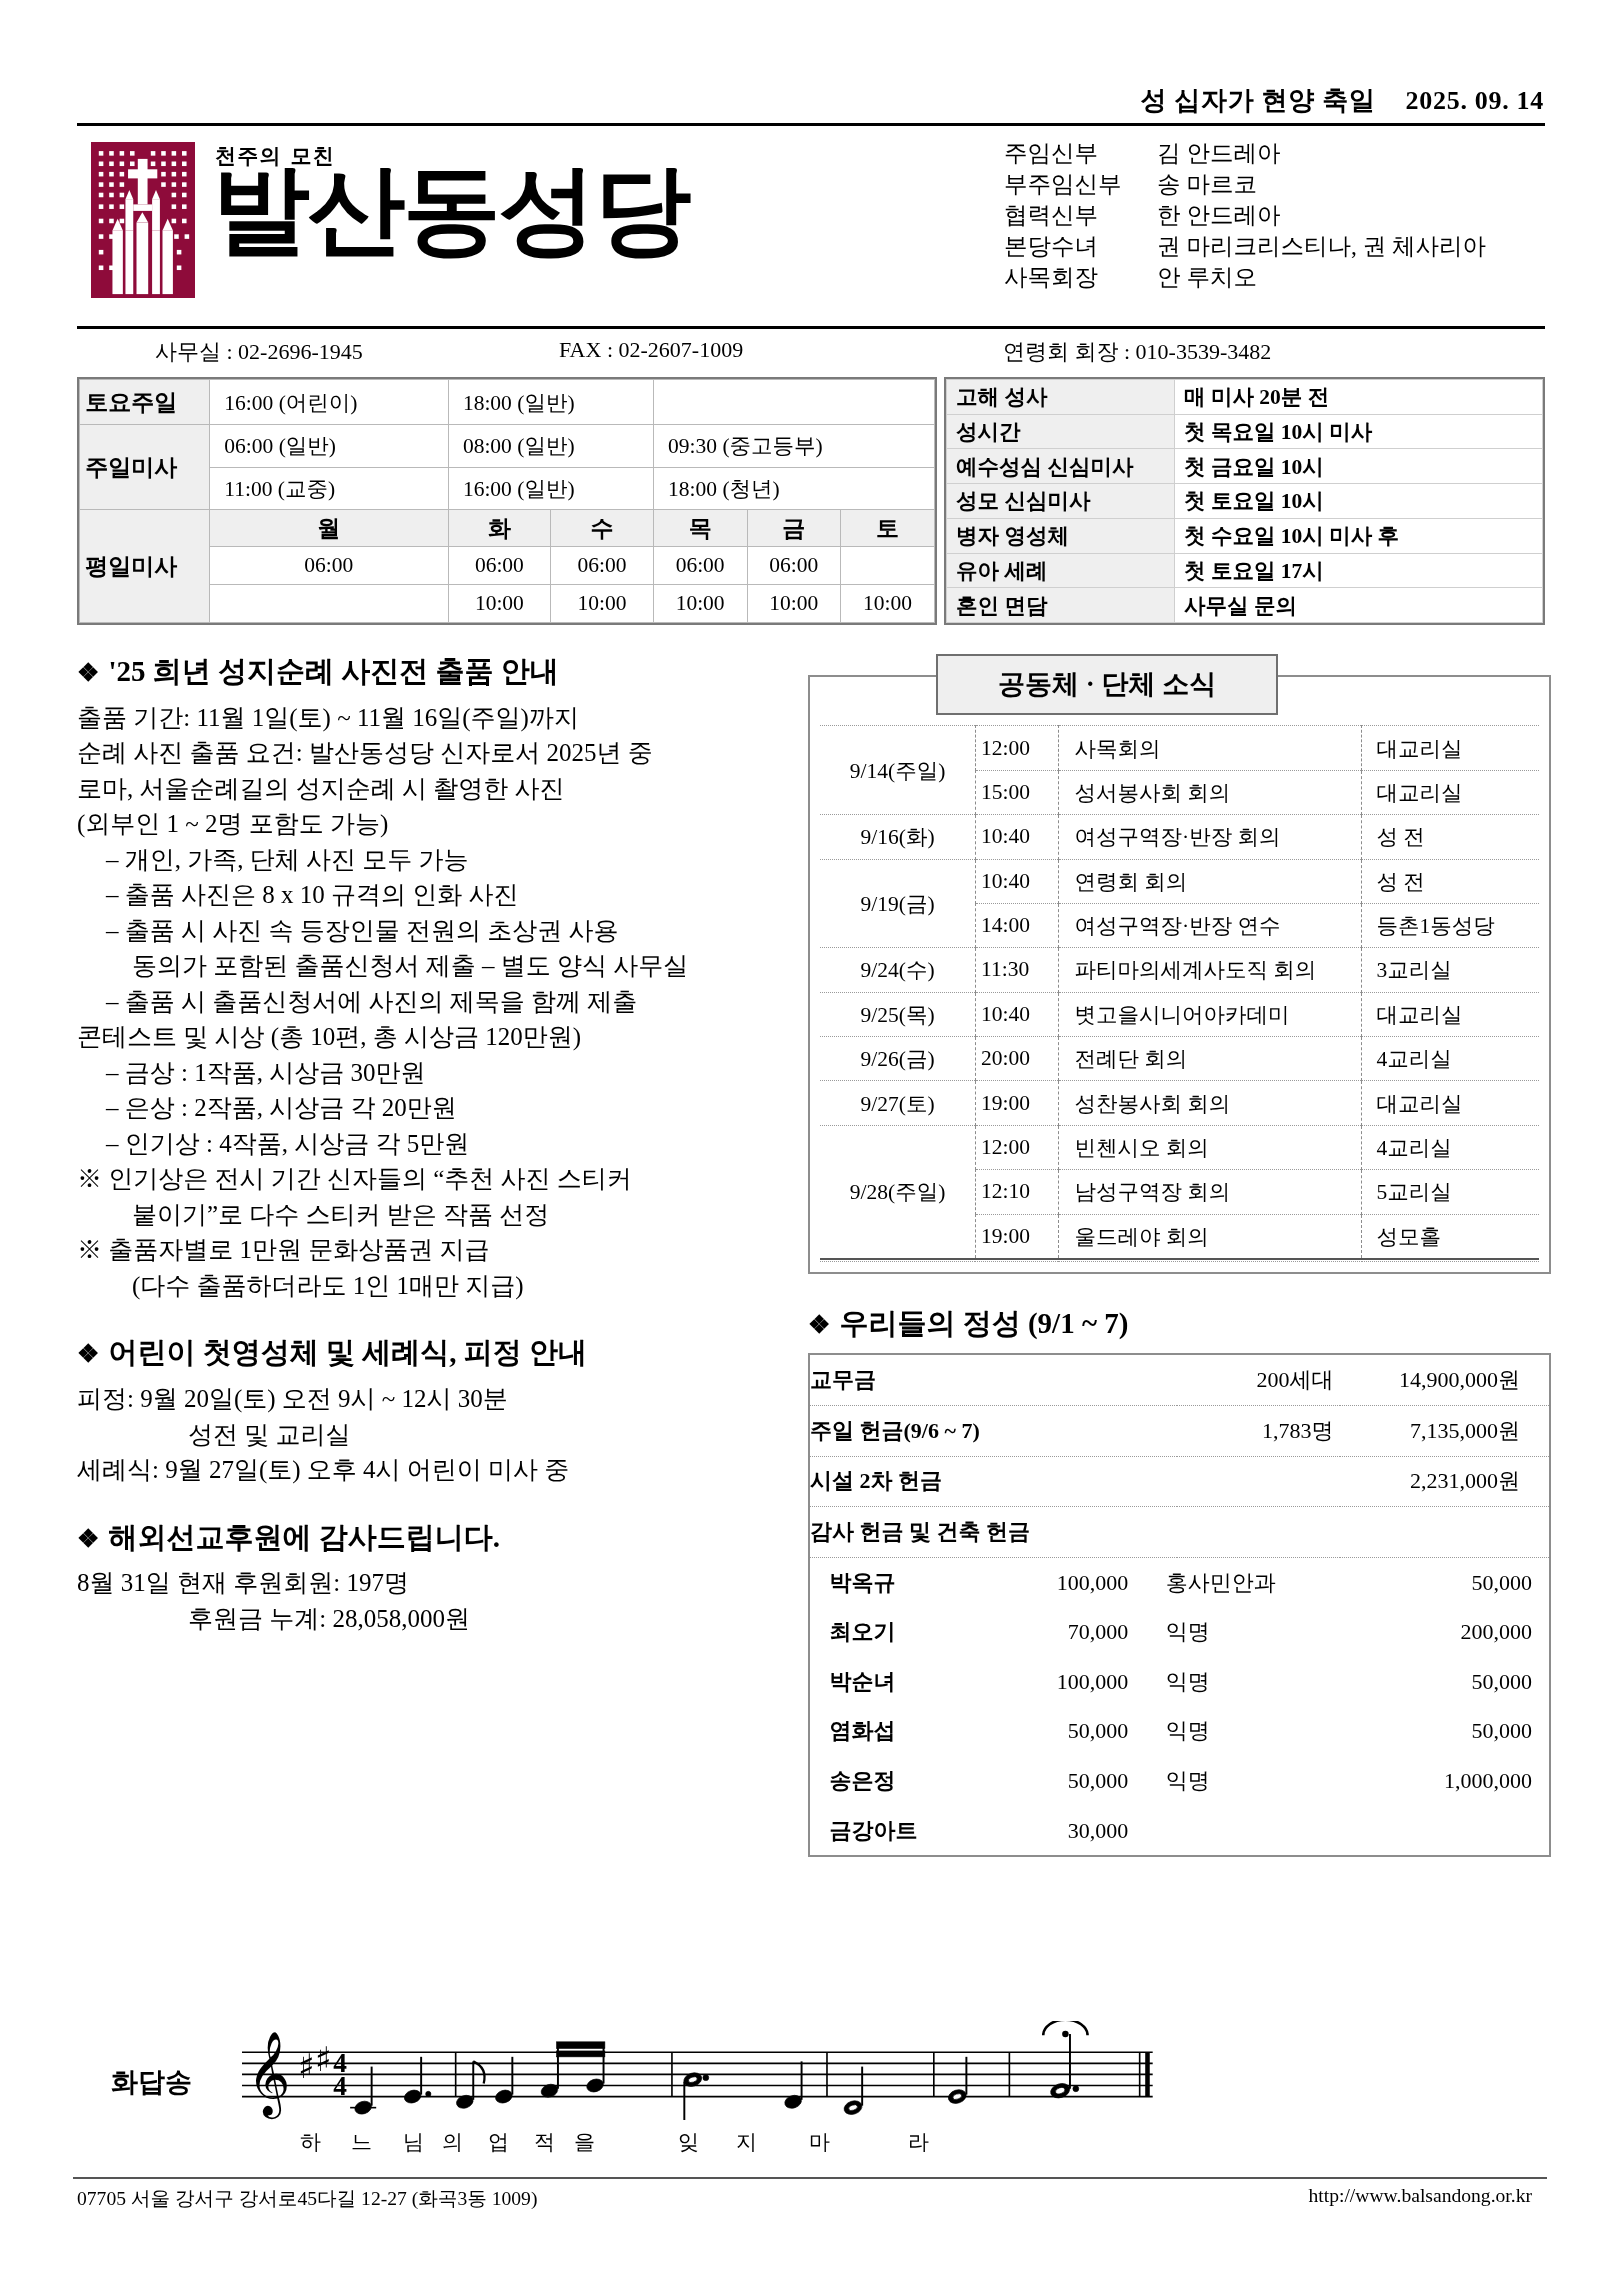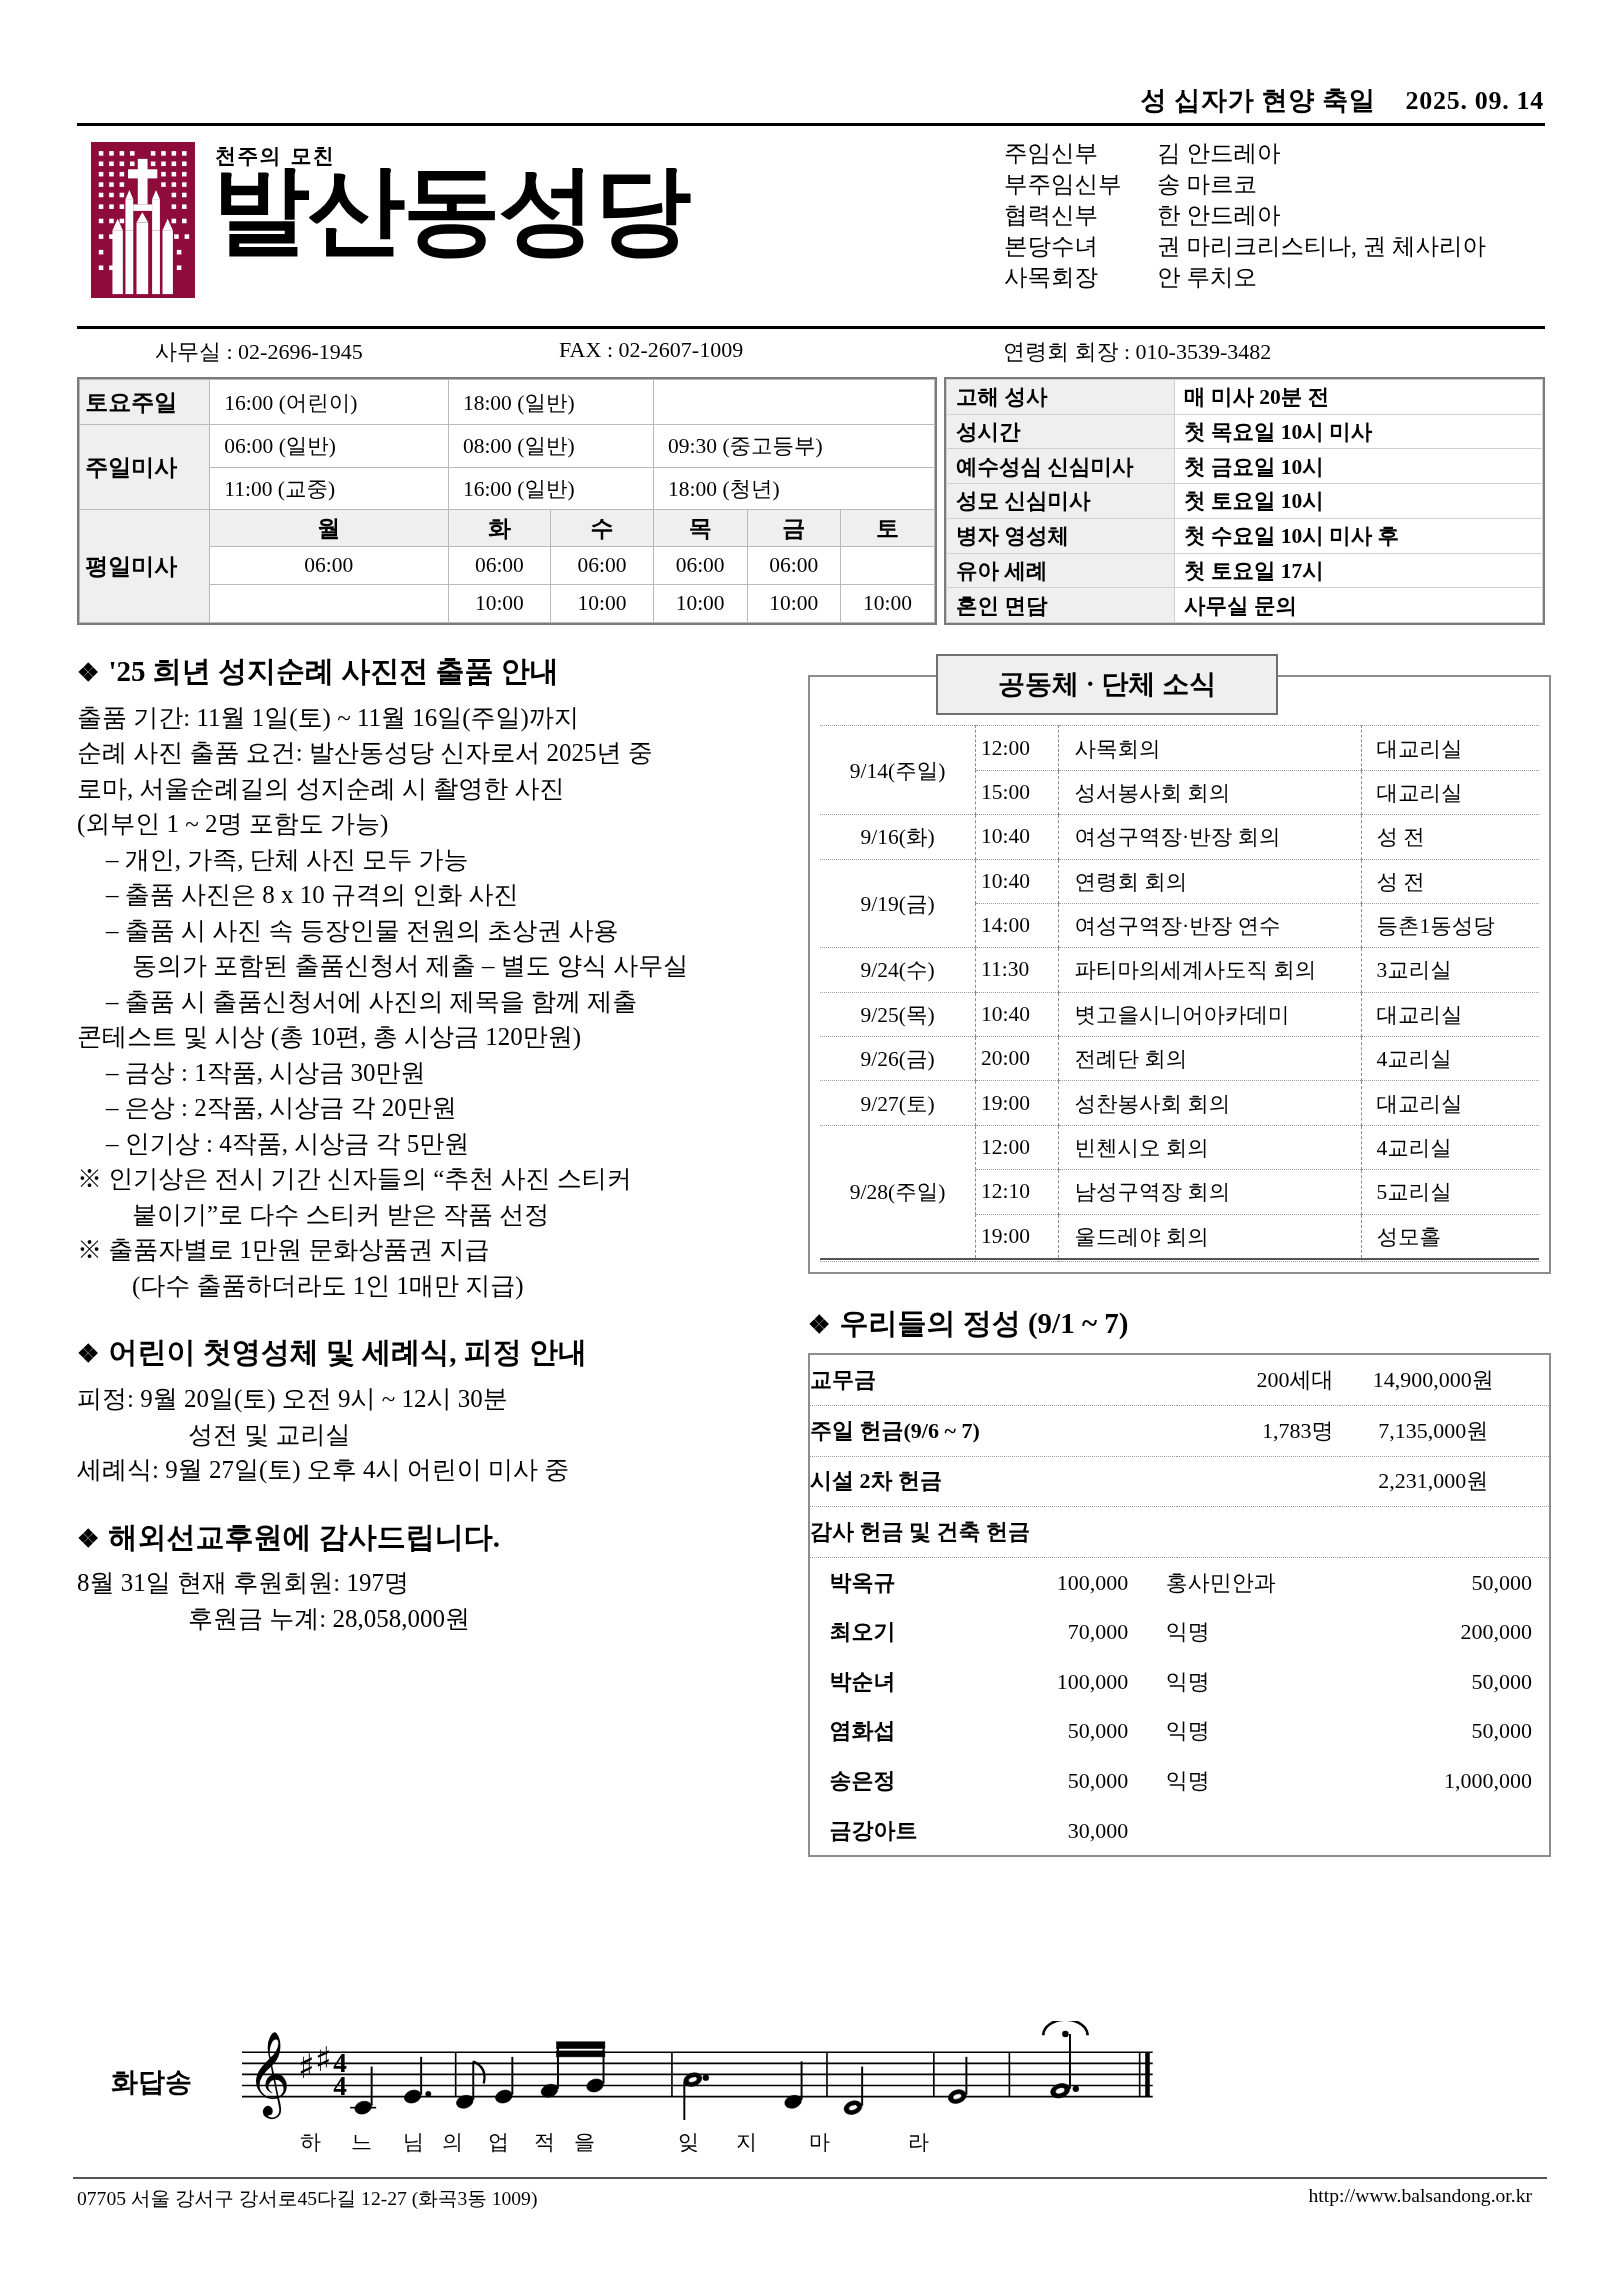--- a/index.html
+++ b/index.html
@@ -119,21 +119,21 @@
   .comm-box td.pl   { width:177px; padding-left:14.3px; }
   .comm-box tr.last td { border-bottom:none; }
   .comm-box .botrule { border-top:2.6px solid #555; height:2.6px; padding:0; }
 
   
   .off-box { border:2px solid #8d8d8d; background:#fff; margin-top:9px; }
   .off-box table { width:100%; border-collapse:collapse; }
   .off-box td { font-size:22px; padding:9.8px 6.5px; border-bottom:1.3px dotted #9a9a9a; }
   .off-box td.k { font-weight:bold; padding-left:0; }
   .off-box td.c { text-align:right; width:163px; }
-  .off-box td.a { text-align:center; width:209px; padding-right:29px; }
+  .off-box td.a { text-align:right; width:209px; padding-right:29px; }
   .off-box tr.nb td { border-bottom:none; }
   .off-box td.dn { font-size:22px; padding-left:19.6px;font-weight:bold; }
   .off-box td.dv { font-size:22px; text-align:right; width:156px; }
   .off-box td.dn2{ font-size:22px; padding-left:31px; }
   .off-box td.dv2{ font-size:22px; text-align:right; width:196px; padding-right:17px; }
 
   
   .music { position:absolute; left:111px; top:2014px; width:1108px; height:130px; }
   .music-label {
     position:absolute; left:0px; top:50px; font-size:27px; font-weight:bold;

